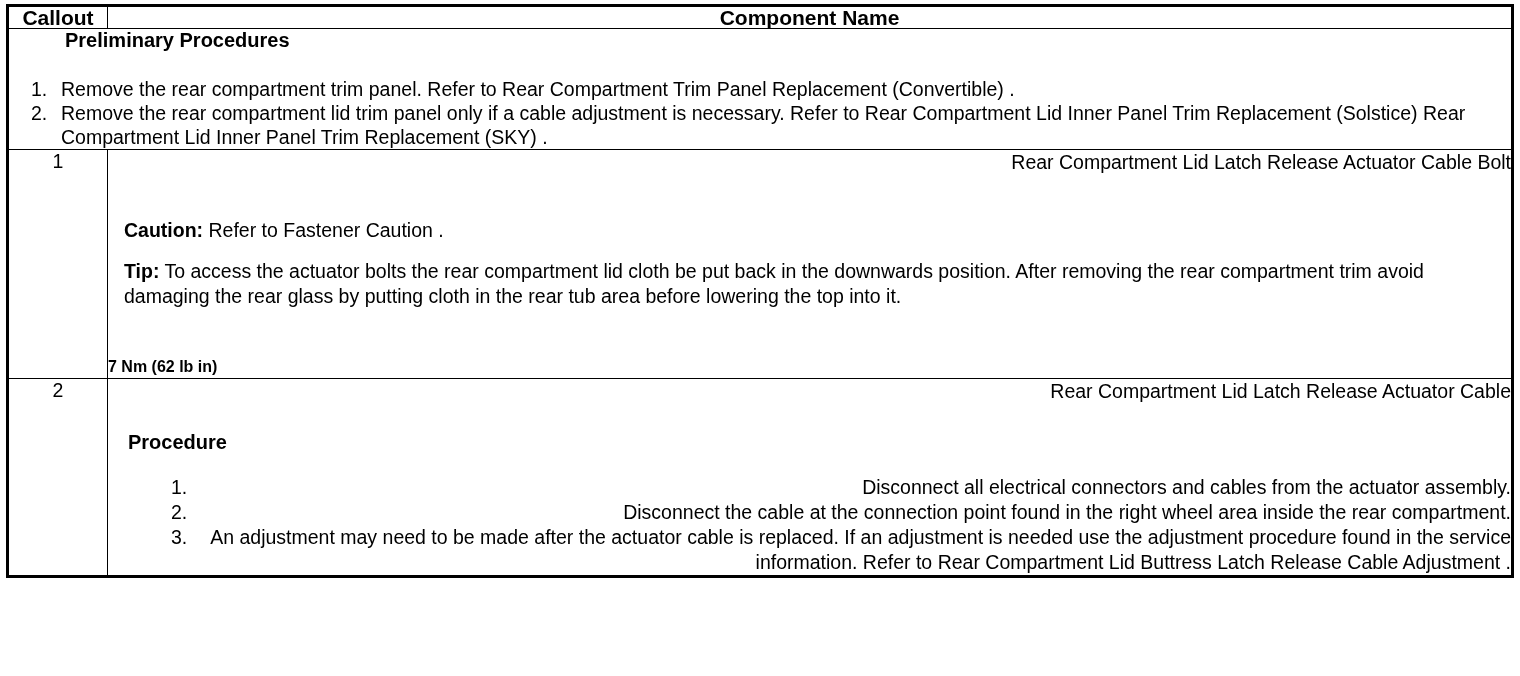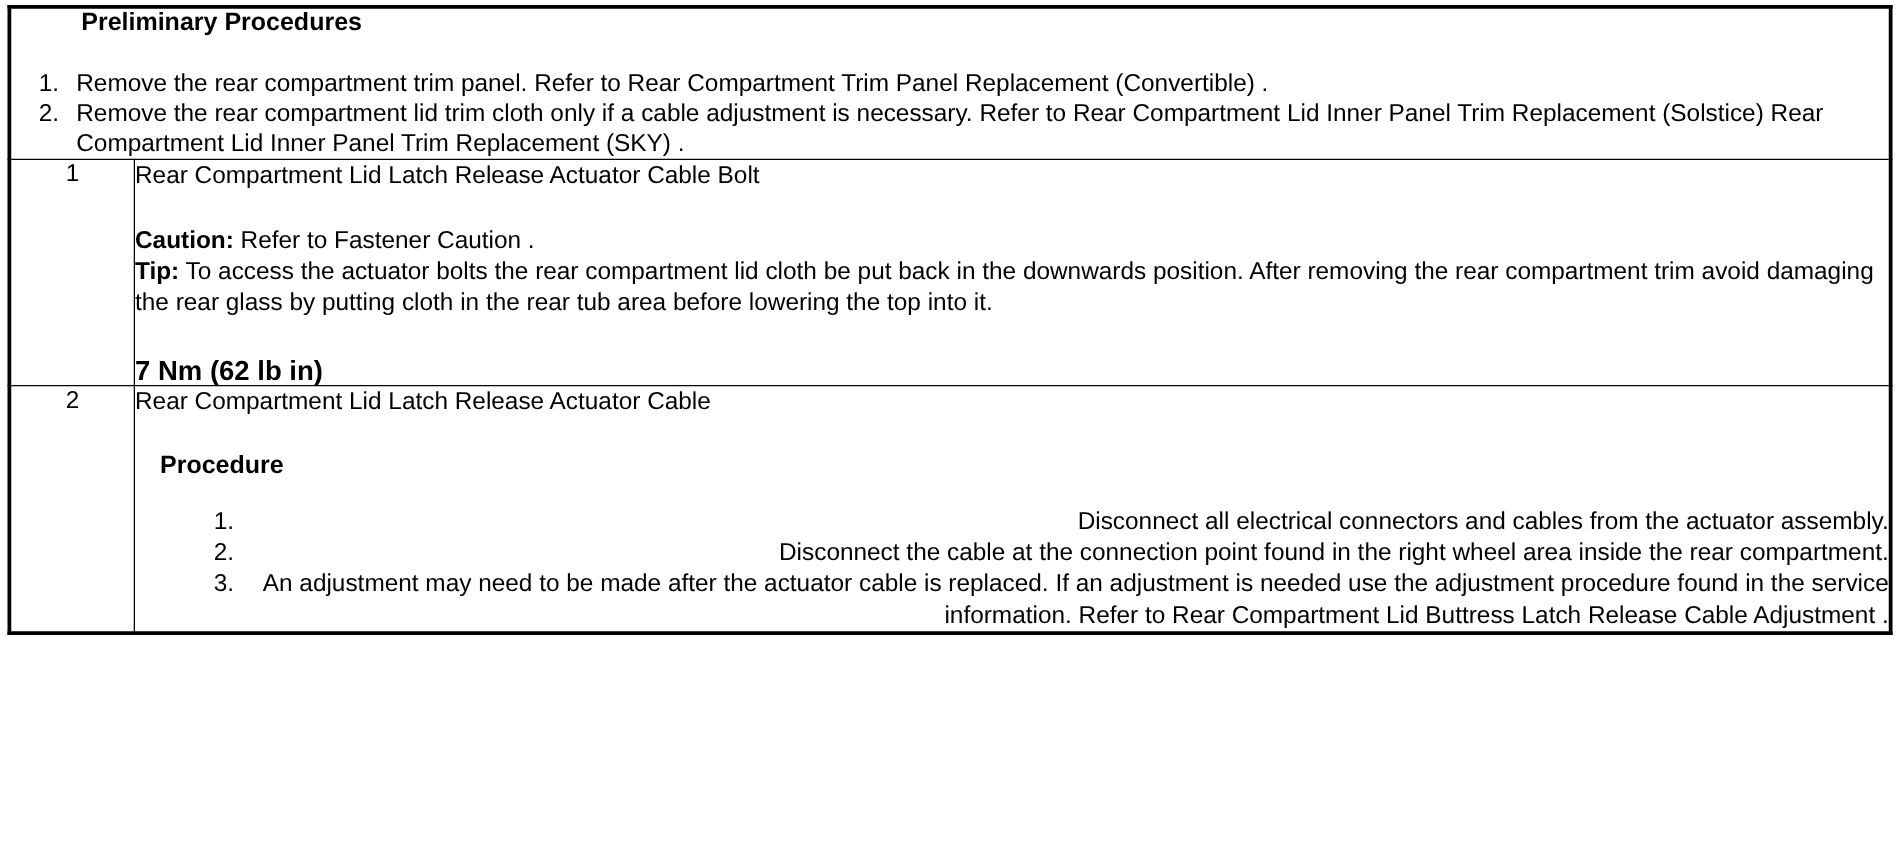--- a/index.html
+++ b/index.html
@@ -103,34 +103,35 @@
   }
 
   
   .body-cell {
     padding: 10px 10px 10px 9px;
   }
   .comp-name-line {
     font-size: 19.5px;
     line-height: 24px;
     margin: 0;
+    text-align: right;
   }
   .gap-md { height: 28px; }
   .gap-sm { height: 22px; }
   .gap-lg { height: 30px; }
 
   .note-line {
     font-size: 19.5px;
     line-height: 25px;
-    margin: 0;
+    margin: 16px;
   }
   .note-line b { font-weight: bold; }
 
   .torque-line {
-    font-size: 22px;
+    font-size: 16px;
     line-height: 23px;
     font-weight: bold;
     margin: 0;
   }
 
   .sub-heading {
     font-weight: bold;
     font-size: 20px;
     line-height: 22px;
     margin: 0 0 0 20px;
@@ -164,28 +165,32 @@
 <body>
 
 <div class="doc-wrap">
   <table class="comp-table">
     <colgroup>
       <col class="col-callout">
       <col class="col-name">
     </colgroup>
     <tbody>
 
+      <tr>
+        <th class="th-callout">Callout</th>
+        <th class="th-name">Component Name</th>
+      </tr>
 
       <tr>
         <td class="prelim-cell" colspan="2">
           <div class="prelim-title">Preliminary Procedures</div>
           <div class="prelim-spacer"></div>
           <ol class="prelim-list">
             <li>Remove the rear compartment trim panel. Refer to Rear Compartment Trim Panel Replacement (Convertible) .</li>
-            <li>Remove the rear compartment lid trim cloth only if a cable adjustment is necessary. Refer to Rear Compartment Lid Inner Panel Trim Replacement (Solstice) Rear Compartment Lid Inner Panel Trim Replacement (SKY) .</li>
+            <li>Remove the rear compartment lid trim panel only if a cable adjustment is necessary. Refer to Rear Compartment Lid Inner Panel Trim Replacement (Solstice) Rear Compartment Lid Inner Panel Trim Replacement (SKY) .</li>
           </ol>
         </td>
       </tr>
 
       <tr>
         <td class="callout-num">1</td>
         <td class="body-cell">
           <div class="comp-name-line">Rear Compartment Lid Latch Release Actuator Cable Bolt</div>
           <div class="gap-md"></div>
           <p class="note-line"><b>Caution:</b><span> Refer to Fastener Caution .</span></p>

